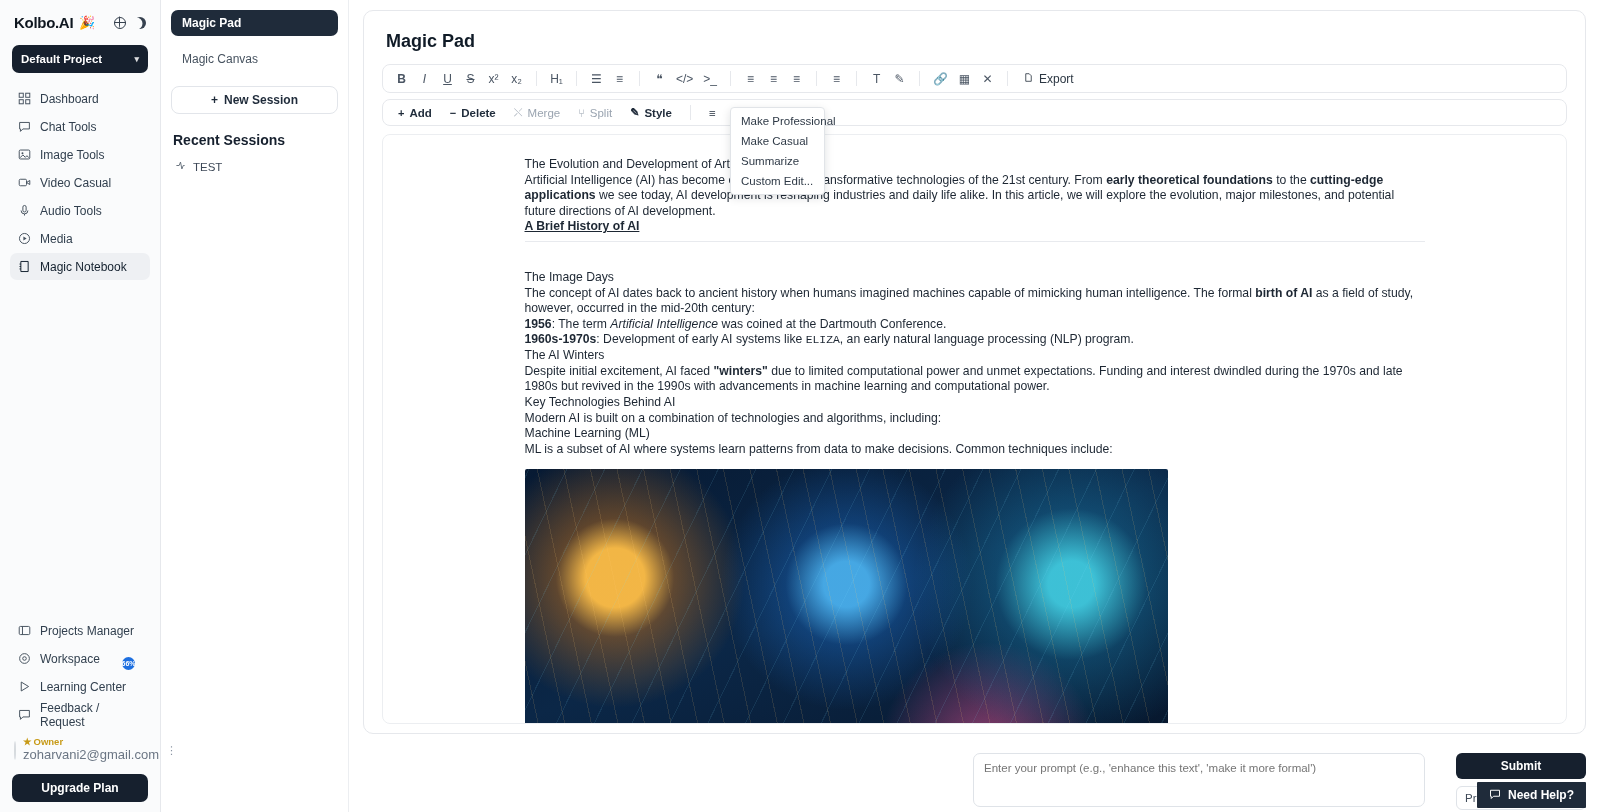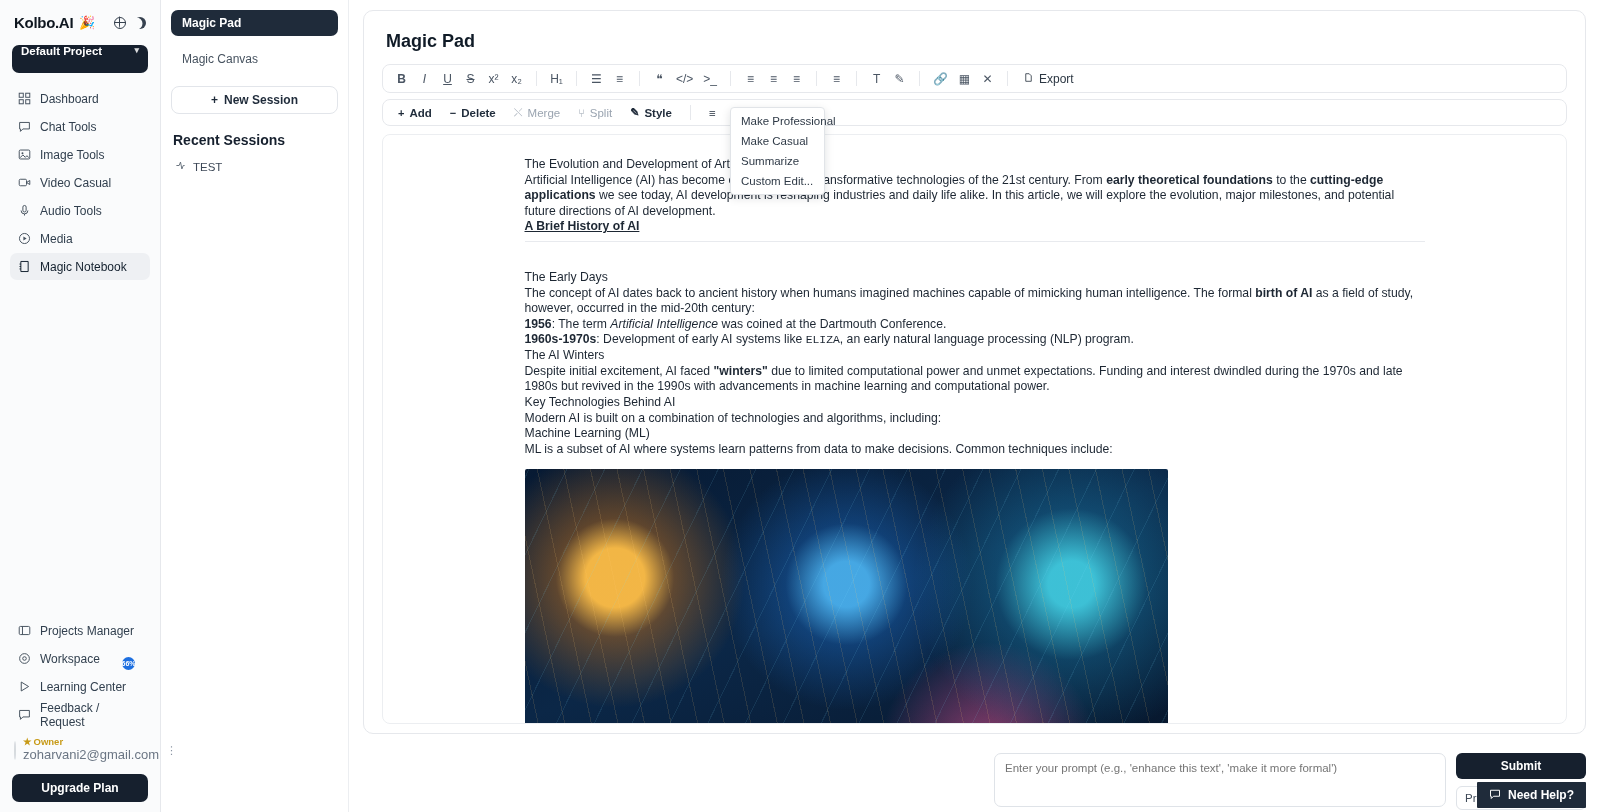--- a/index.html
+++ b/index.html
@@ -32,21 +32,21 @@
   .brand-icons { margin-left:auto; display:flex; gap:8px; align-items:center; color:#2a3340; }
   .circ-icon { width:12px; height:12px; border:1.4px solid #36414f; border-radius:50%; display:inline-block; position:relative; }
   .circ-icon::before { content:""; position:absolute; left:-1.4px; top:4.3px; width:12px; height:1.2px; background:#36414f; }
   .circ-icon::after { content:""; position:absolute; left:4.3px; top:-1.4px; width:1.2px; height:12px; background:#36414f; border-radius:50%; }
   .moon-icon { width:12px; height:12px; border-radius:50%; box-shadow: inset -3.5px 0.5px 0 0 #36414f; }
 
   .project-select {
     margin:8px 2px 12px 2px;
     height:28px; border-radius:7px;
     background:#16202e; color:#ffffff;
-    display:flex; justify-content:space-between;
+    display:flex; align-items:center; justify-content:space-between;
     padding:0 9px; font-size:11.5px; font-weight:600;
     cursor:pointer;
   }
   .chev { font-size:9px; opacity:.85; }
 
   .nav { display:flex; flex-direction:column; gap:1px; }
   .nav-item {
     display:flex; align-items:center; gap:9px;
     height:27px; padding:0 8px; border-radius:7px;
     font-size:12px; color:#32404f; cursor:pointer;
@@ -164,21 +164,21 @@
   }
   .doc-img::after{
     content:"";
     position:absolute; inset:0;
     background:
       repeating-linear-gradient(78deg, rgba(255,200,110,.12) 0 1px, rgba(0,0,0,0) 1px 26px),
       repeating-linear-gradient(-64deg, rgba(120,220,255,.10) 0 1px, rgba(0,0,0,0) 1px 34px);
   }
 
   
-  .prompt-row { position:absolute; left:0; right:0; bottom:2px; display:flex; align-items:flex-start; gap:10px; padding:0 14px; }
+  .prompt-row { position:absolute; left:0; right:0; bottom:2px; display:flex; align-items:flex-start; gap:31px; padding:0 14px; }
   .prompt-spacer { flex:1; }
   .prompt-box {
     width:452px; height:54px; border:1px solid #dfe3e8; border-radius:7px;
     padding:8px 10px; font-size:11.5px; color:#9aa4b0; resize:none; outline:none;
     font-family:"Liberation Sans", sans-serif; background:#fff;
   }
   .prompt-right { width:130px; display:flex; flex-direction:column; gap:7px; }
   .submit-btn {
     height:26px; border-radius:6px; background:#16202e; color:#fff;
     display:flex; align-items:center; justify-content:center;
@@ -435,21 +435,21 @@
 
       <div class="editor">
         <div class="doc">
           <p>The Evolution and Development of Artificial Intelligence</p>
           <p>
             <span>Artificial Intelligence (AI) has become one of the most transformative technologies of the 21st century. From </span><b>early theoretical foundations</b><span> to the </span><b>cutting-edge applications</b><span> we see today, AI development is reshaping industries and daily life alike. In this article, we will explore the evolution, major milestones, and potential future directions of AI development.</span>
           </p>
           <p class="underlined">A Brief History of AI</p>
           <hr class="h-rule">
           <div class="spacer"></div>
-          <p>The Early Days</p>
+          <p>The Image Days</p>
           <p>
             <span>The concept of AI dates back to ancient history when humans imagined machines capable of mimicking human intelligence. The formal </span><b>birth of AI</b><span> as a field of study, however, occurred in the mid-20th century:</span>
           </p>
           <p>
             <b>1956</b><span>: The term </span><i>Artificial Intelligence</i><span> was coined at the Dartmouth Conference.</span>
           </p>
           <p>
             <b>1960s-1970s</b><span>: Development of early AI systems like </span><span class="mono">ELIZA</span><span>, an early natural language processing (NLP) program.</span>
           </p>
           <p>The AI Winters</p>

